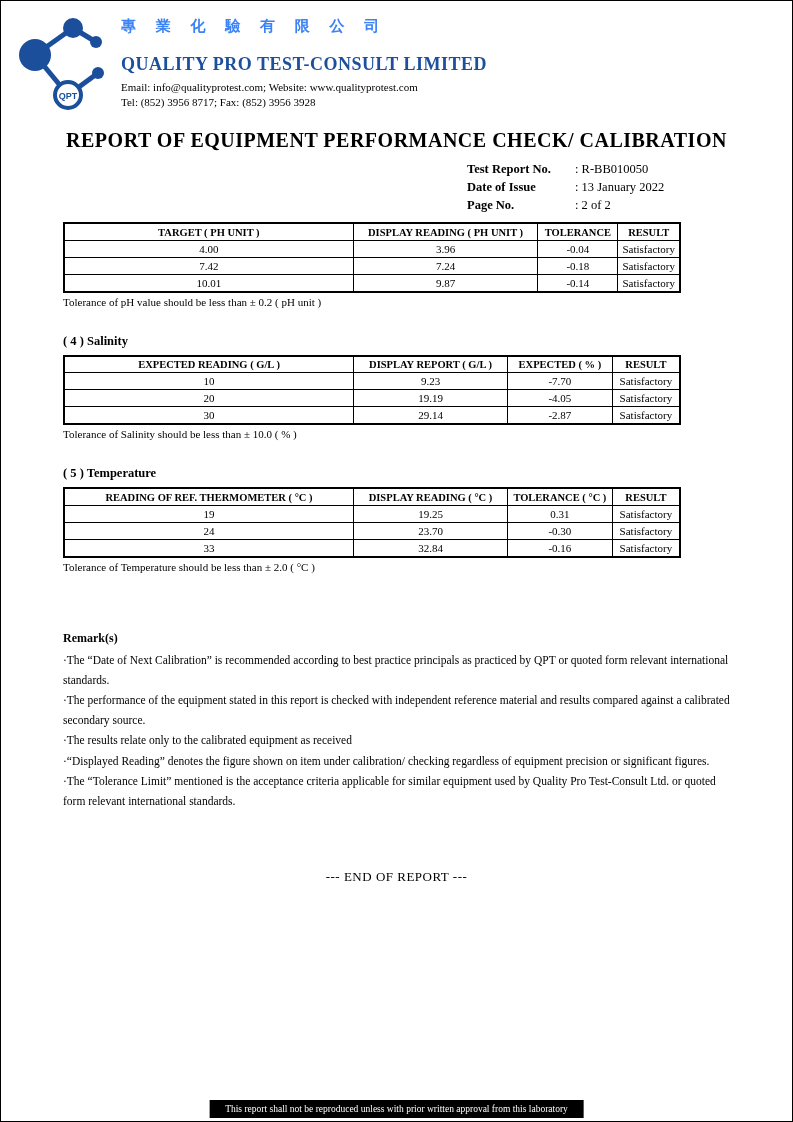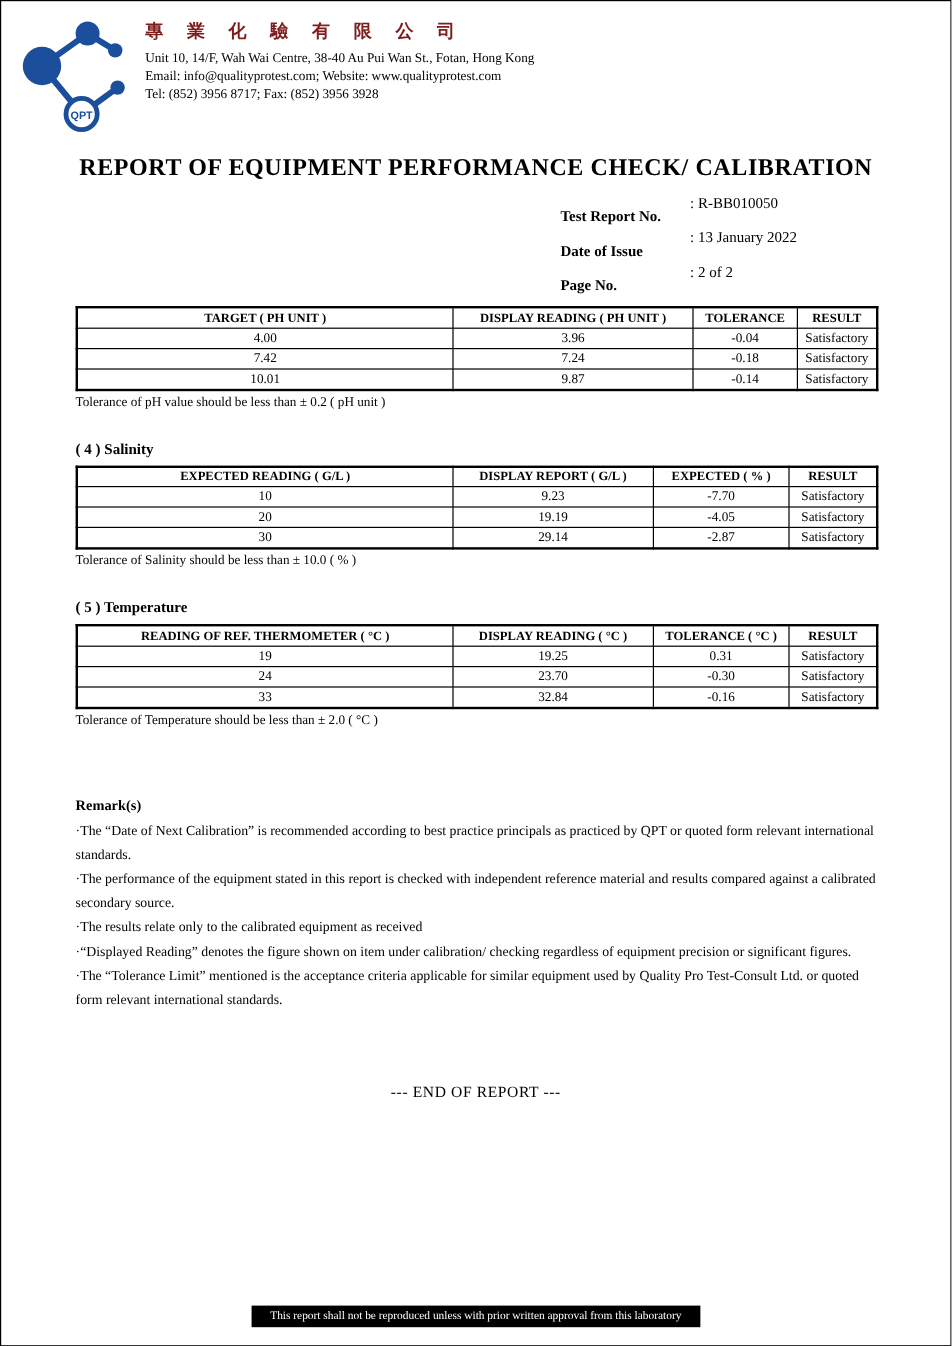--- a/index.html
+++ b/index.html
@@ -12,41 +12,41 @@
     border: 1px solid #000;
     font-family: "Liberation Serif", "DejaVu Serif", serif;
     color: #000;
     overflow: hidden;
   }
   
   .header { display: flex; padding: 10px 0 0 10px; }
   .logo-wrap { width: 100px; height: 102px; flex: 0 0 auto; }
   .header-text { margin-left: 10px; padding-top: 6px; }
   .company-cn {
-    color: #7f1d1d; font-weight: bold; font-size: 15px;
-    letter-spacing: 8px; margin-bottom: 6px;
+    color: #3b82f6; font-weight: bold; font-size: 15px;
+    letter-spacing: 8px; margin-bottom: 18px;
   }
   .company-en {
     color: #1c4f9c; font-weight: bold; font-size: 18px;
     letter-spacing: 0.5px; margin-bottom: 5px;
   }
   .addr-line { font-size: 11px; line-height: 1.35; }
   
   .report-title {
     text-align: center; font-weight: bold; font-size: 20px;
     margin-top: 16px; letter-spacing: 0.5px;
   }
   
   .report-info { margin: 8px 0 0 466px; font-size: 12.5px; }
   .info-row { display: flex; line-height: 1.45; }
-  .info-label { font-weight: bold; width: 108px; margin-top: 11px; }
+  .info-label { font-weight: bold; width: 108px; }
   .info-value { }
   
   table.data {
-    width: 669px; margin: 8px auto 0 62px;
+    width: 618px; margin: 8px auto 0 62px;
     border-collapse: collapse; border: 2px solid #000;
     font-size: 11px;
   }
   table.data th, table.data td {
     border: 1px solid #000; text-align: center;
     padding: 2px 4px; height: 17px;
   }
   table.data th { font-weight: bold; font-size: 10.5px; }
   .t1 .c1 { width: 47%; } .t1 .c2 { width: 30%; } .t1 .c3 { width: 13%; } .t1 .c4 { width: 10%; }
   .t2 .c1 { width: 47%; } .t2 .c2 { width: 25%; } .t2 .c3 { width: 17%; } .t2 .c4 { width: 11%; }
@@ -54,21 +54,21 @@
   .section-heading { margin: 26px 0 0 62px; font-weight: bold; font-size: 12.5px; }
   .section-heading + table.data { margin-top: 6px; }
   
   .remarks { margin: 58px 62px 0 62px; font-size: 11.5px; }
   .remarks-heading { font-weight: bold; font-size: 12px; margin-bottom: 4px; }
   .remark-item { line-height: 1.75; }
   
   .end-of-report { text-align: center; margin-top: 58px; font-size: 13px; letter-spacing: 0.5px; }
   
   .footer-bar {
-    position: absolute; bottom: 15px; left: 50%; transform: translateX(-50%);
+    position: absolute; bottom: 3px; left: 50%; transform: translateX(-50%);
     background: #000; color: #fff; font-size: 9.5px;
     padding: 4px 16px; white-space: nowrap;
     font-family: "Liberation Serif", "DejaVu Serif", serif;
   }
 </style>
 </head>
 <body>
 
 <div class="page">
 
@@ -84,21 +84,21 @@
         <circle cx="24" cy="44" r="16" fill="#1b4f9c"></circle>
         <circle cx="62" cy="17" r="10" fill="#1b4f9c"></circle>
         <circle cx="85" cy="31" r="6" fill="#1b4f9c"></circle>
         <circle cx="87" cy="62" r="6" fill="#1b4f9c"></circle>
         <circle cx="57" cy="84" r="13" fill="#ffffff" stroke="#1b4f9c" stroke-width="4"></circle>
         <text x="57" y="88" text-anchor="middle" font-size="9" font-weight="bold" fill="#1b4f9c" font-family="Liberation Sans, sans-serif">QPT</text>
       </svg>
     </div>
     <div class="header-text">
       <div class="company-cn">專 業 化 驗 有 限 公 司</div>
-      <div class="addr-line">Unit 10, 14/F, Wah Wai Centre, 38-40 Au Pui Wan St., Fotan, Hong Kong</div>
+      <div class="company-en">QUALITY PRO TEST-CONSULT LIMITED</div>
       <div class="addr-line">Email: info@qualityprotest.com; Website: www.qualityprotest.com</div>
       <div class="addr-line">Tel: (852) 3956 8717; Fax: (852) 3956 3928</div>
     </div>
   </div>
 
   <div class="report-title">REPORT OF EQUIPMENT PERFORMANCE CHECK/ CALIBRATION</div>
 
   <div class="report-info">
     <div class="info-row">
       <span class="info-label">Test Report No.</span>

